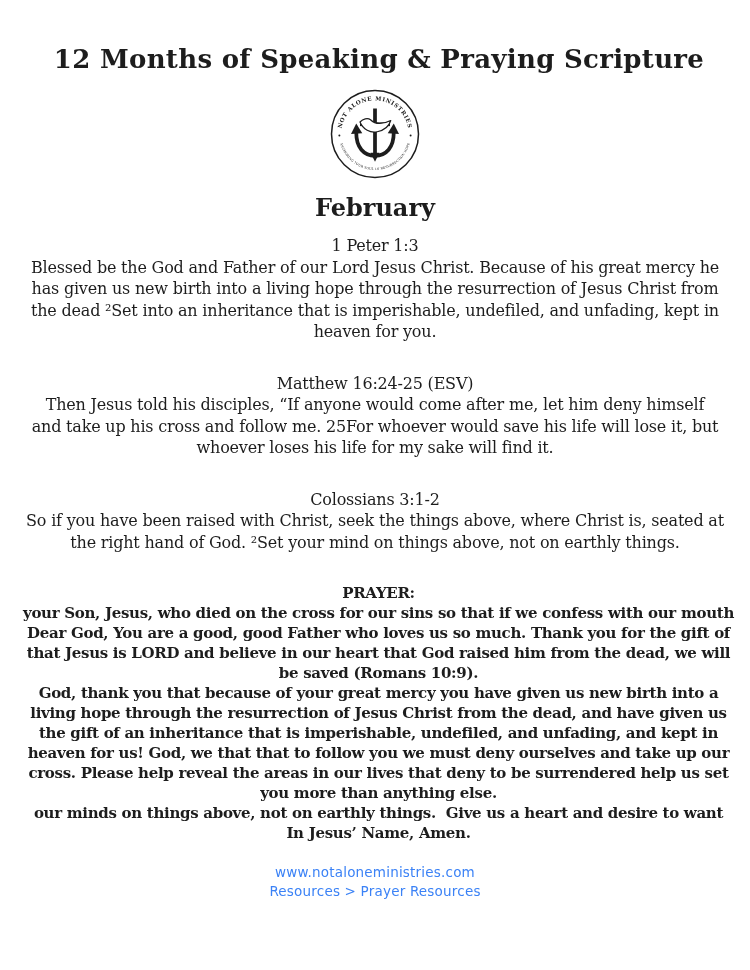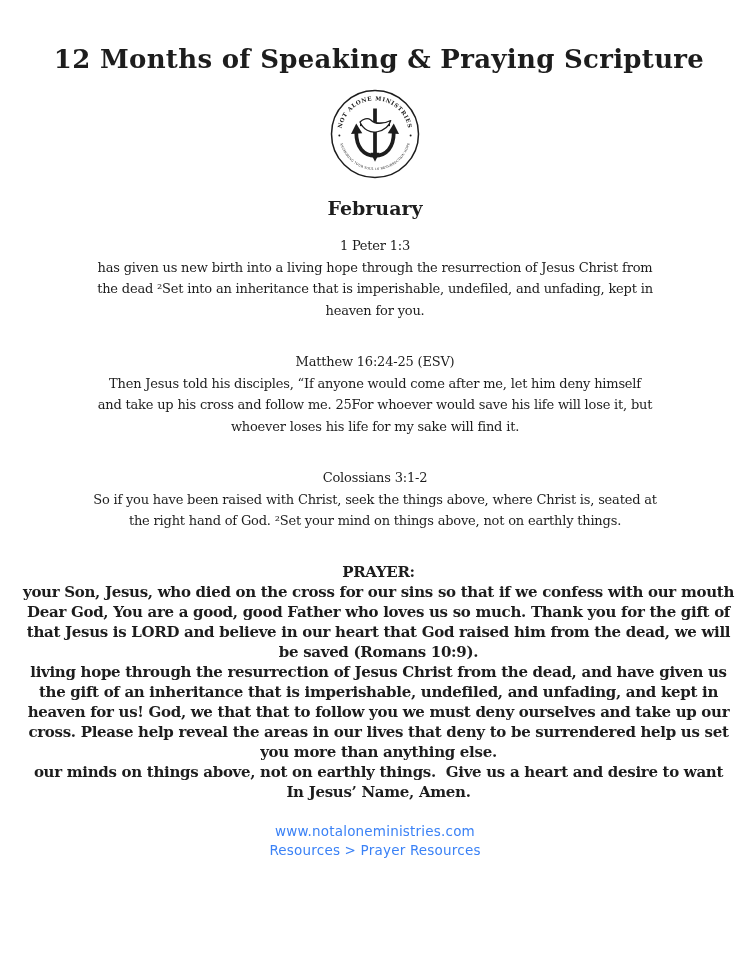--- a/index.html
+++ b/index.html
@@ -9,22 +9,22 @@
     font-family:"DejaVu Serif","Liberation Serif",serif;
     text-align:center;
   }
   .page{width:750px;height:970px;}
   h1.title{
     margin:0;padding-top:44px;
     font-size:26px;font-weight:700;line-height:31px;letter-spacing:.3px;padding-left:8px;
   }
   .logo-wrap{margin:14px auto 0;width:90px;height:90px;}
   .logo-wrap svg{display:block;}
-  h2.month{margin:12px 0 10px;font-size:19px;font-weight:700;line-height:34px;}
-  .scripture{margin:0 auto 30px;font-size:13px;line-height:21.5px;letter-spacing:-.2px;}
+  h2.month{margin:12px 0 10px;font-size:24px;font-weight:700;line-height:34px;}
+  .scripture{margin:0 auto 30px;font-size:16px;line-height:21.5px;letter-spacing:-.2px;}
   .scripture .ref{}
   .line{white-space:pre;}
   .prayer{font-weight:700;font-size:15px;line-height:20px;letter-spacing:-.3px;padding-left:7px;}
   .prayer .prayer-heading{}
   footer{
     margin-top:20px;
     font-family:"DejaVu Sans","Liberation Sans",sans-serif;
     font-size:13.5px;line-height:19px;color:#3b82f6;letter-spacing:.2px;
   }
 </style>
@@ -60,20 +60,21 @@
         <path d="M40,44 C44,54 54,59 63,57 C72,55 79,49 81,42 C75,45 70,46 66,46 C61,46 57,44 54,41 C50,38 44,40 40,44 Z" fill="#ffffff" stroke="#1d1d1d" stroke-width="1.6" stroke-linejoin="round"></path>
       </g>
     </svg>
   </div>
 
   <h2 class="month">February</h2>
 
   <section class="scripture">
     <div class="ref">1 Peter 1:3</div>
     <div>
+        <div class="line">Blessed be the God and Father of our Lord Jesus Christ. Because of his great mercy he</div>
         <div class="line">has given us new birth into a living hope through the resurrection of Jesus Christ from</div>
         <div class="line">the dead ²Set into an inheritance that is imperishable, undefiled, and unfading, kept in</div>
         <div class="line">heaven for you.</div>
       </div>
   </section>
 
   <section class="scripture">
     <div class="ref">Matthew 16:24-25 (ESV)</div>
     <div>
         <div class="line">Then Jesus told his disciples, “If anyone would come after me, let him deny himself</div>
@@ -92,20 +93,21 @@
 
   <section class="prayer">
     <div class="prayer-heading">PRAYER:</div>
     <div>
         <div class="line">your Son, Jesus, who died on the cross for our sins so that if we confess with our mouth</div>
         <div class="line">Dear God, You are a good, good Father who loves us so much. Thank you for the gift of</div>
         <div class="line">that Jesus is LORD and believe in our heart that God raised him from the dead, we will</div>
         <div class="line">be saved (Romans 10:9).</div>
       </div>
     <div>
+        <div class="line">God, thank you that because of your great mercy you have given us new birth into a</div>
         <div class="line">living hope through the resurrection of Jesus Christ from the dead, and have given us</div>
         <div class="line">the gift of an inheritance that is imperishable, undefiled, and unfading, and kept in</div>
         <div class="line">heaven for us! God, we that that to follow you we must deny ourselves and take up our</div>
         <div class="line">cross. Please help reveal the areas in our lives that deny to be surrendered help us set</div>
         <div class="line">you more than anything else.</div>
         <div class="line">our minds on things above, not on earthly things.  Give us a heart and desire to want</div>
         <div class="line">In Jesus’ Name, Amen.</div>
       </div>
   </section>
 

